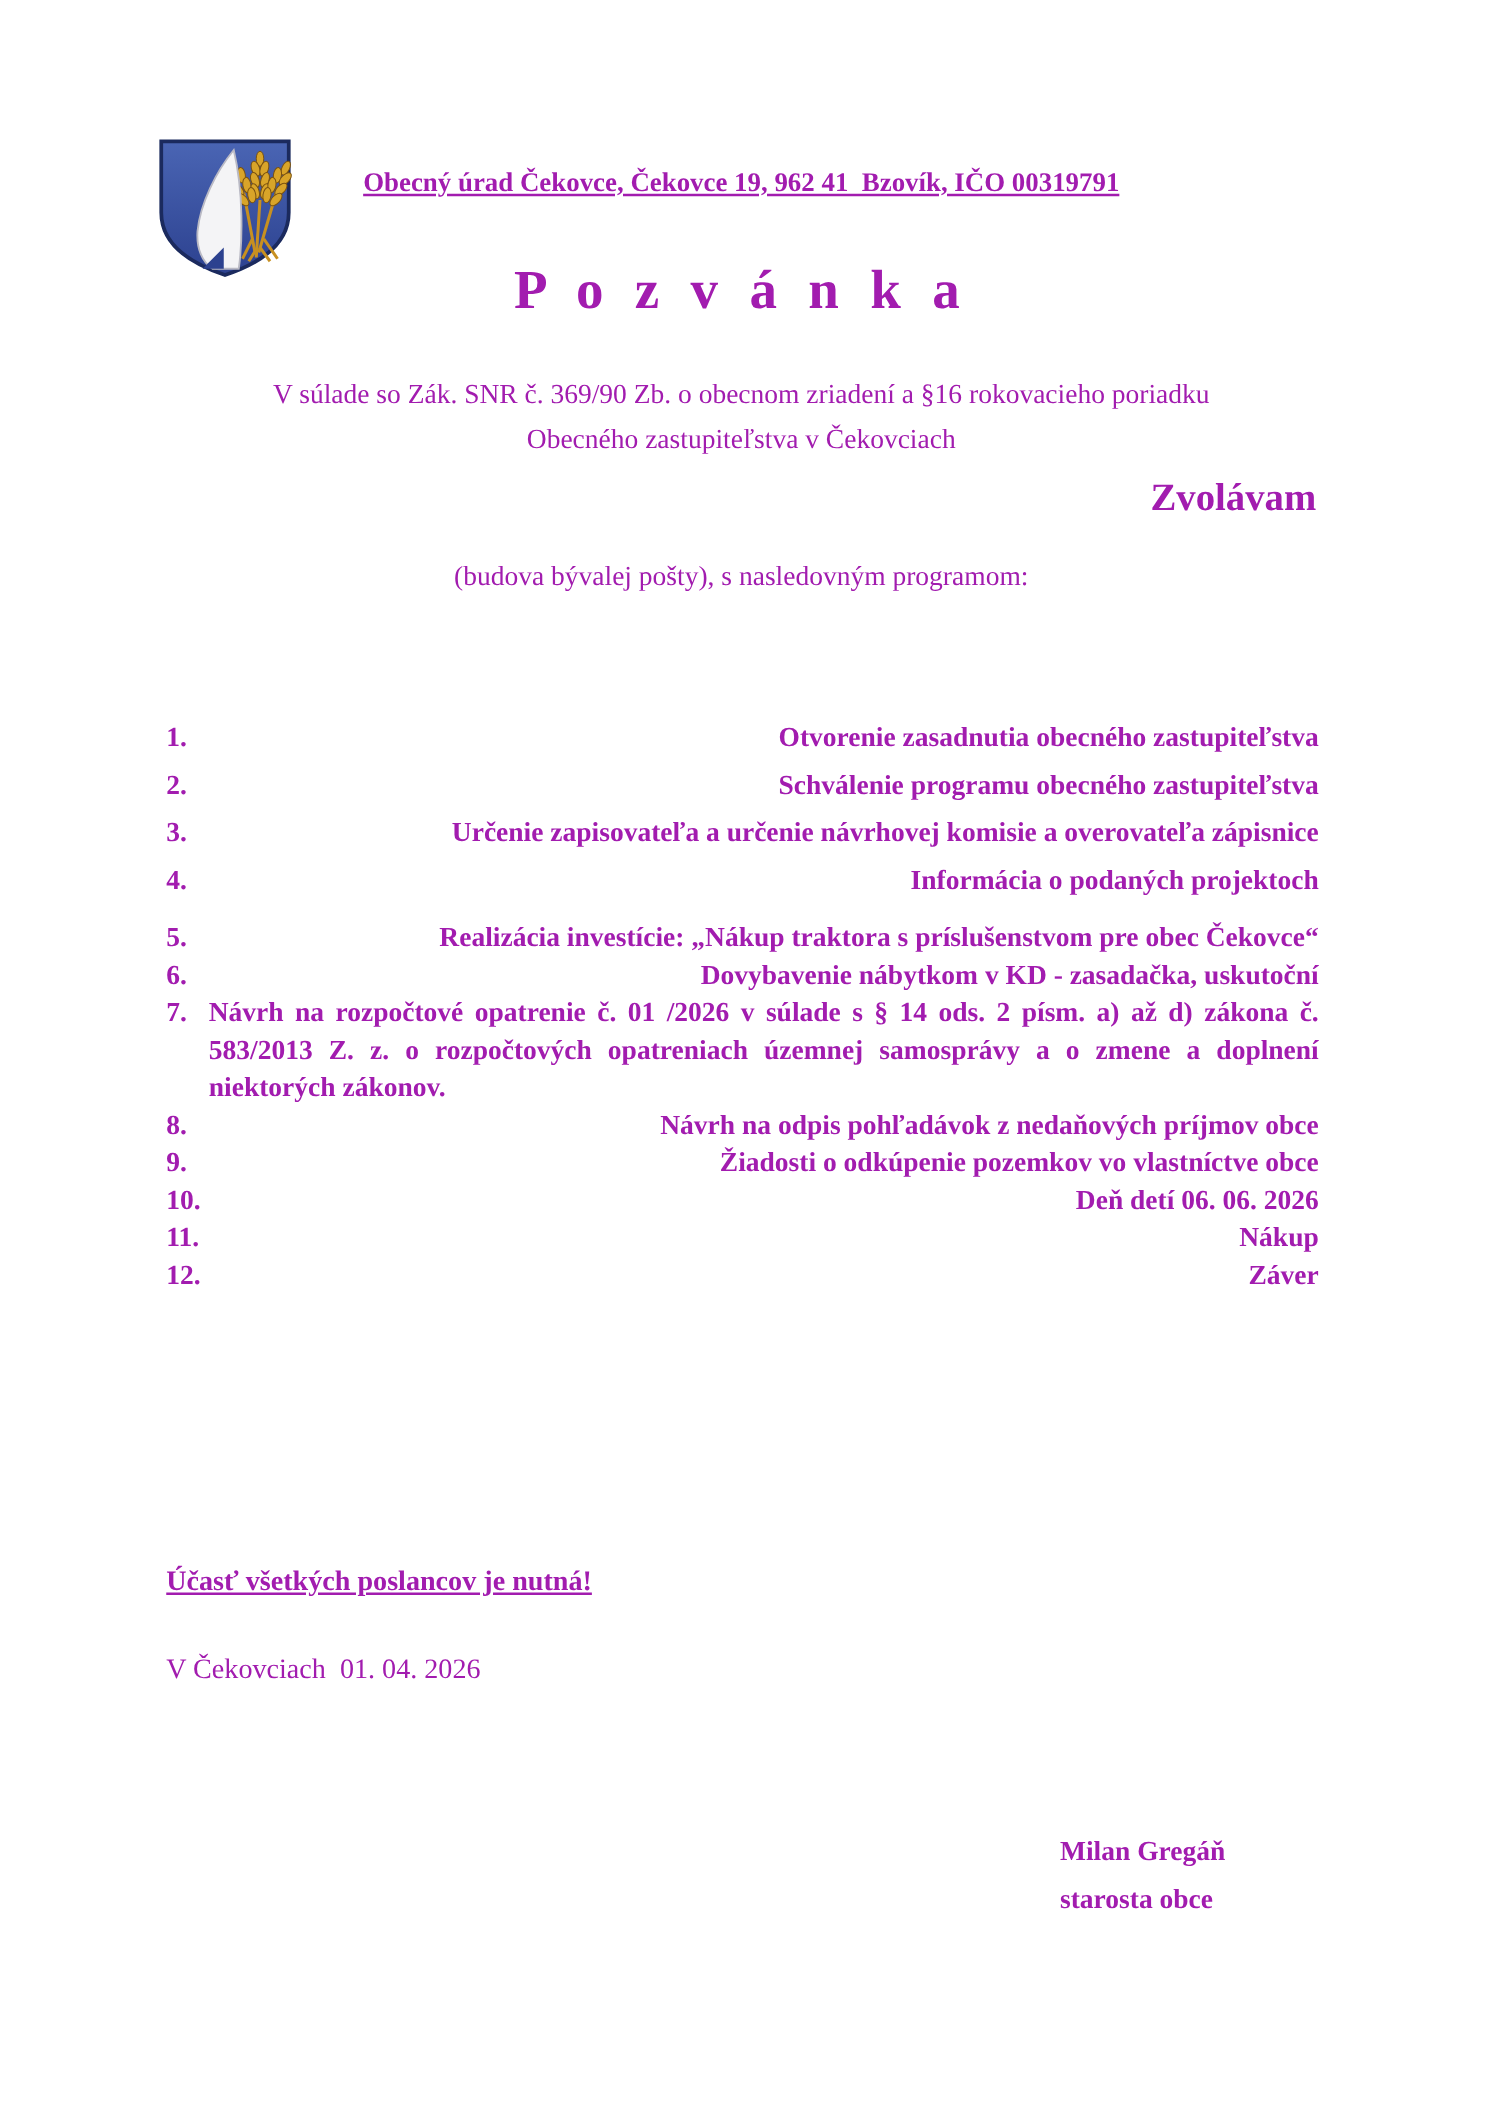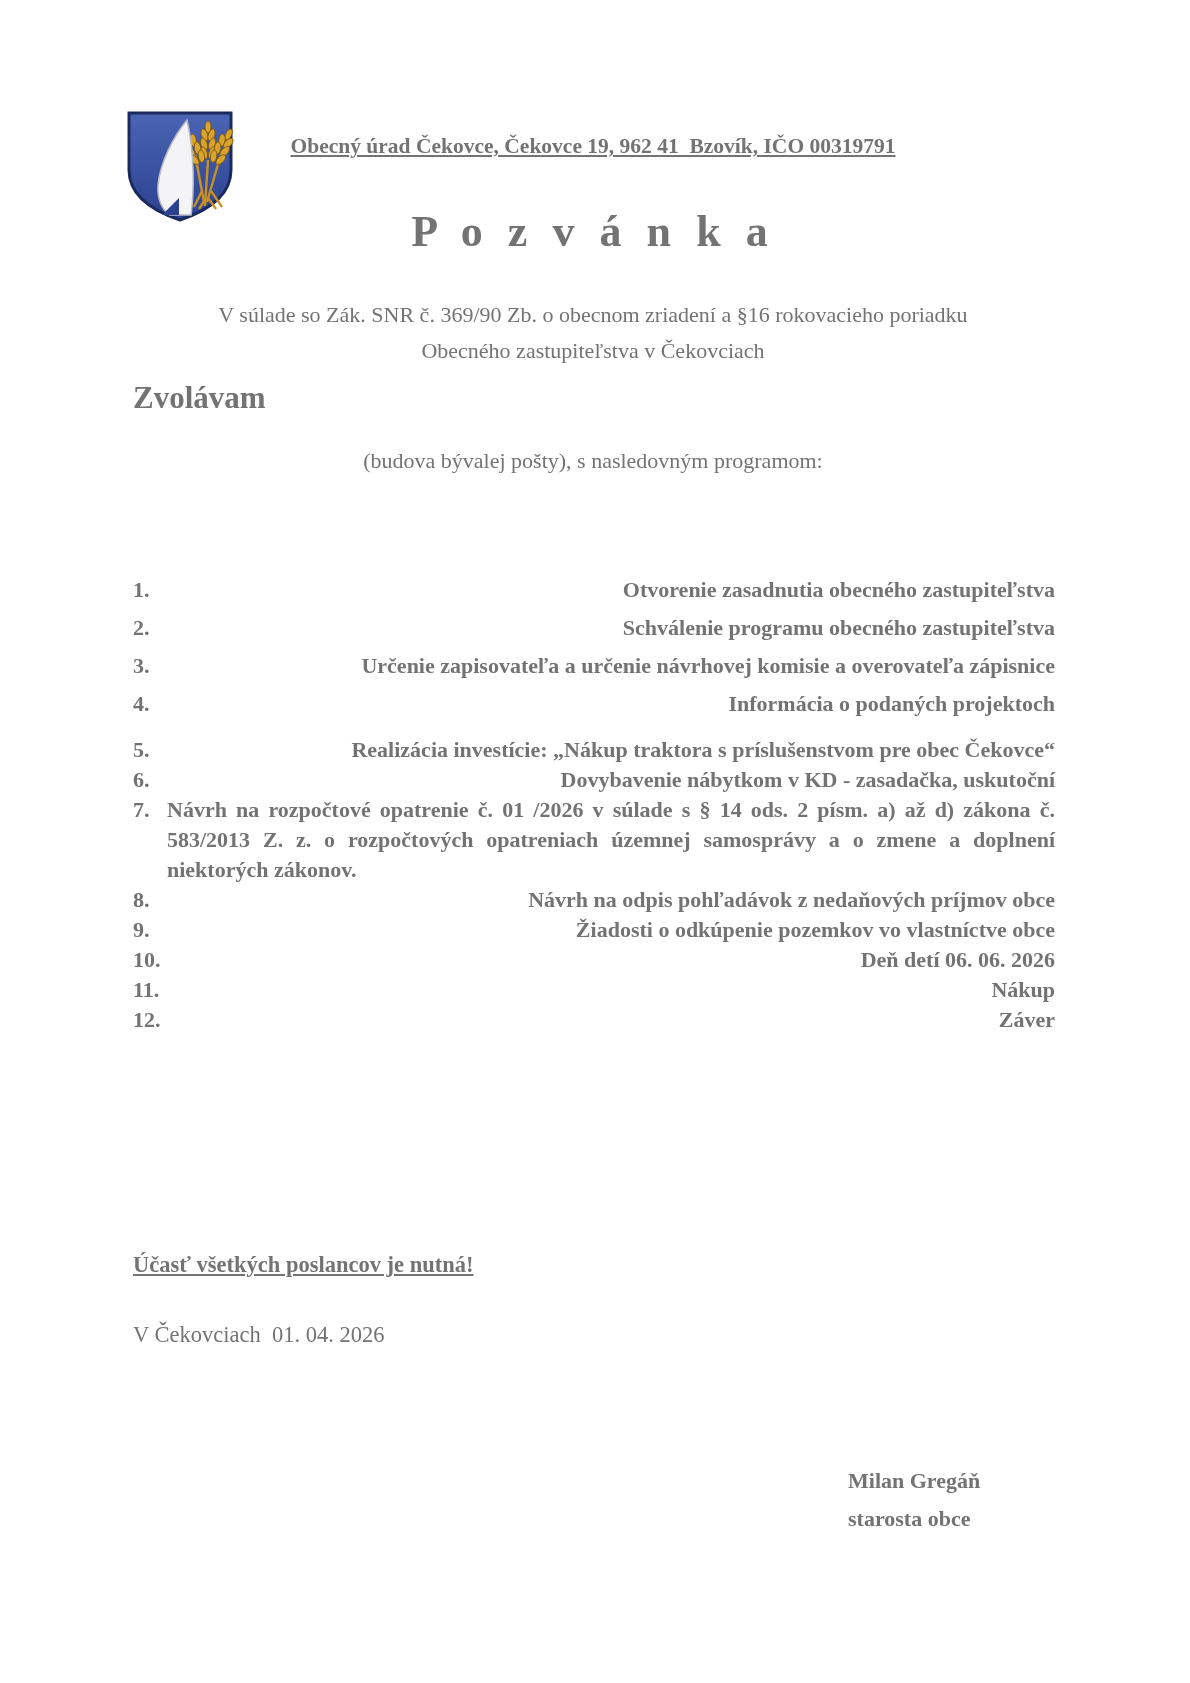--- a/index.html
+++ b/index.html
@@ -1,20 +1,20 @@
 <!DOCTYPE html>
 <html lang="sk"><head>
 <meta charset="utf-8">
 <style>
   html,body { margin:0; padding:0; background:#ffffff; }
   .page {
     position:relative;
     width:1190px; height:1683px;
     background:#ffffff;
-    color:#737373;
+    color:#a21caf;
     font-family:"Liberation Serif","DejaVu Serif",serif;
     overflow:hidden;
   }
   .logo {
     position:absolute; left:125px; top:110px;
     width:110px; height:113px;
   }
   .office-line {
     position:absolute; left:133px; right:137px; top:134px;
     text-align:center;
@@ -28,21 +28,21 @@
     font-weight:bold; font-size:44px;
     letter-spacing:0.16em;
   }
   .intro {
     position:absolute; left:120px; right:124px; top:297px;
     text-align:center;
     font-size:22px; line-height:36px;
   }
   .subtitle {
     position:absolute; left:133px; right:137px; top:380px;
-    text-align:left;
+    text-align:right;
     font-weight:bold; font-size:31px;
   }
   .summons {
     position:absolute; left:115px; right:119px; top:443px;
     text-align:center;
     font-size:22px; line-height:35px;
   }
   .summons .b, .b { font-weight:bold; }
   .agenda {
     position:absolute; left:133px; top:575px; width:922px;

